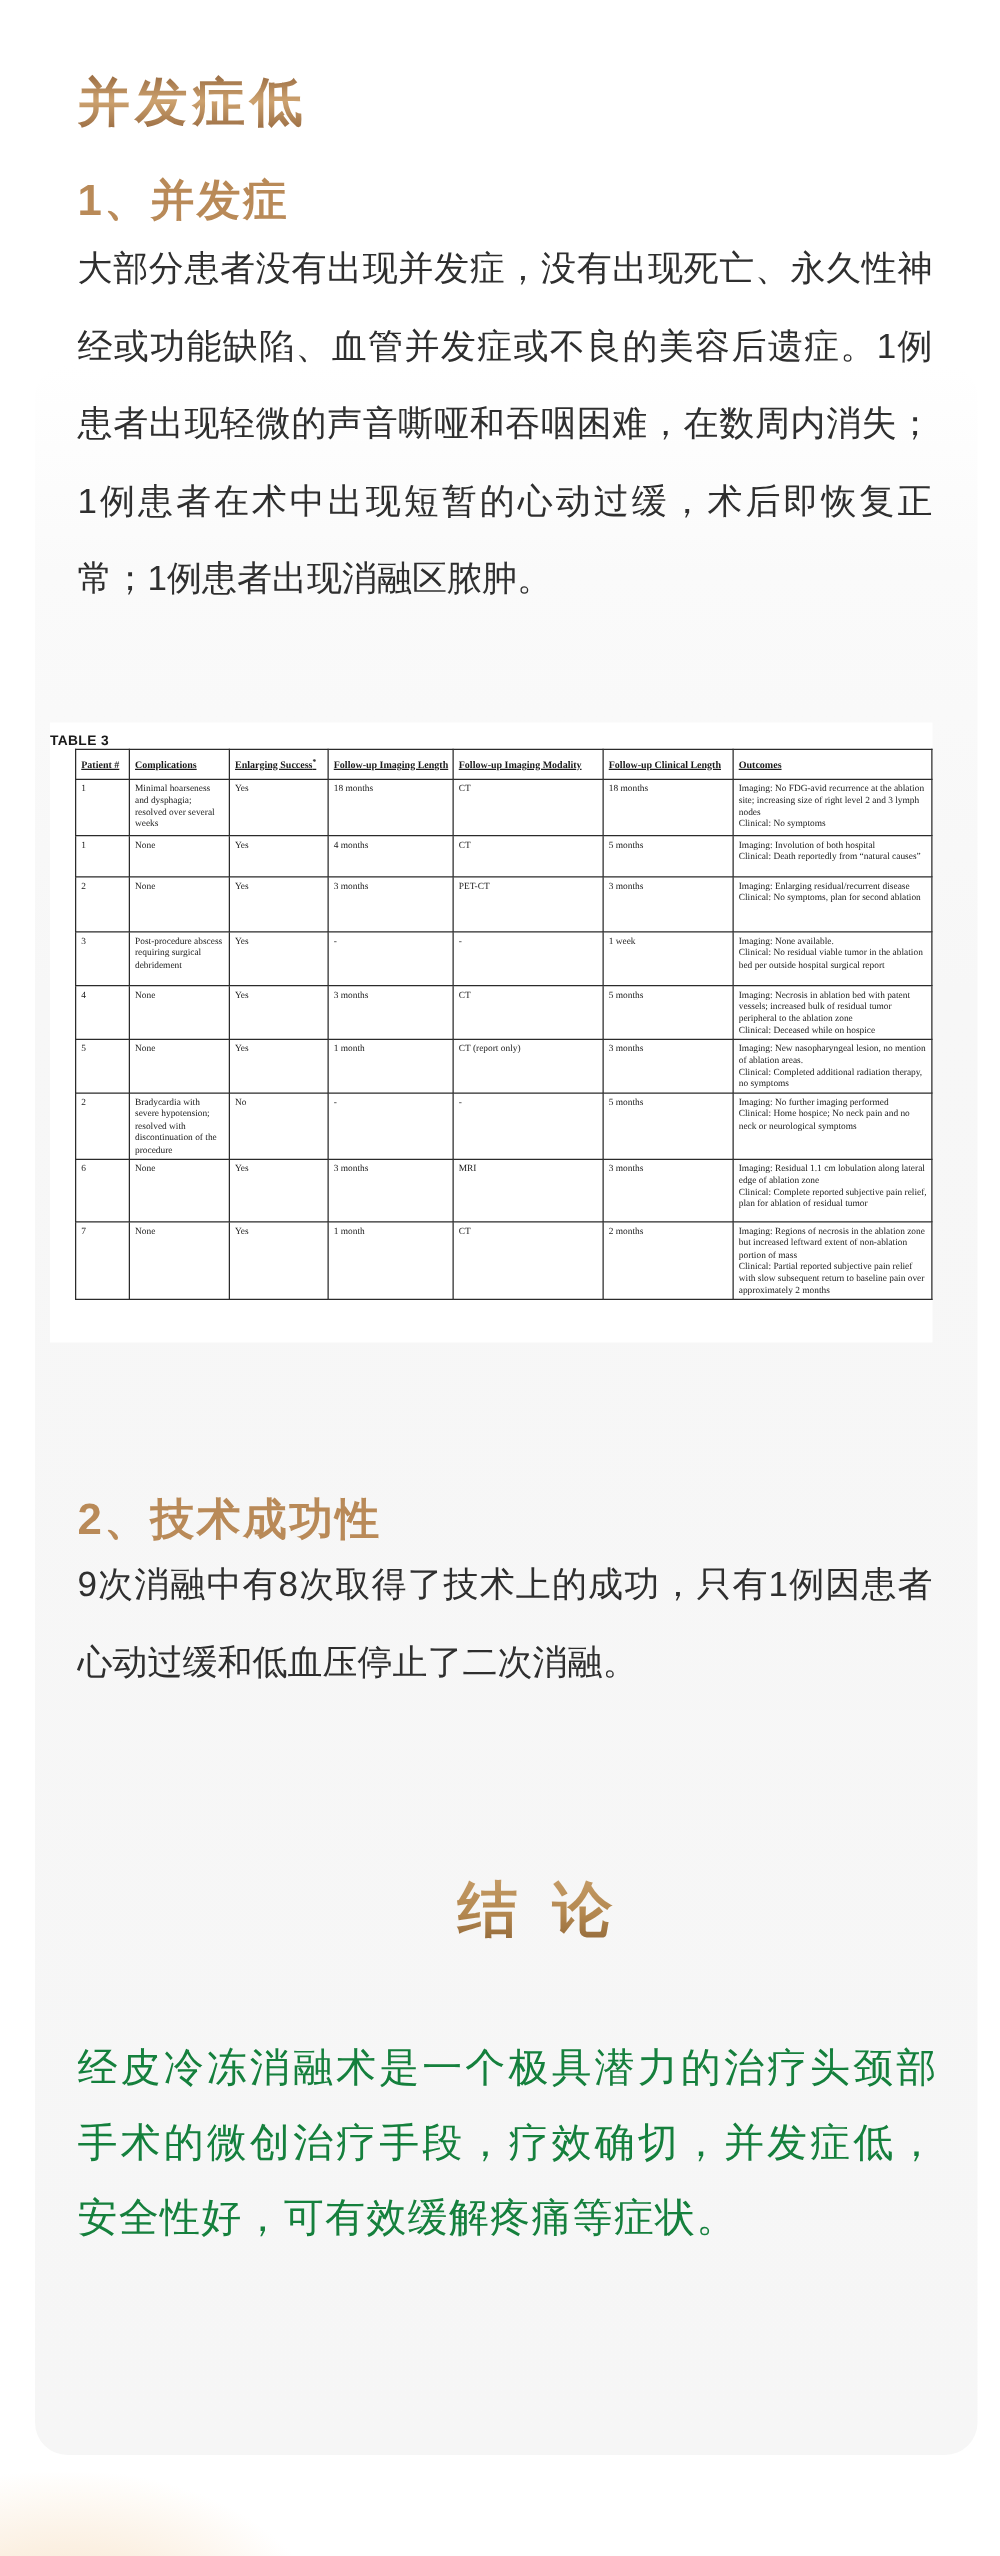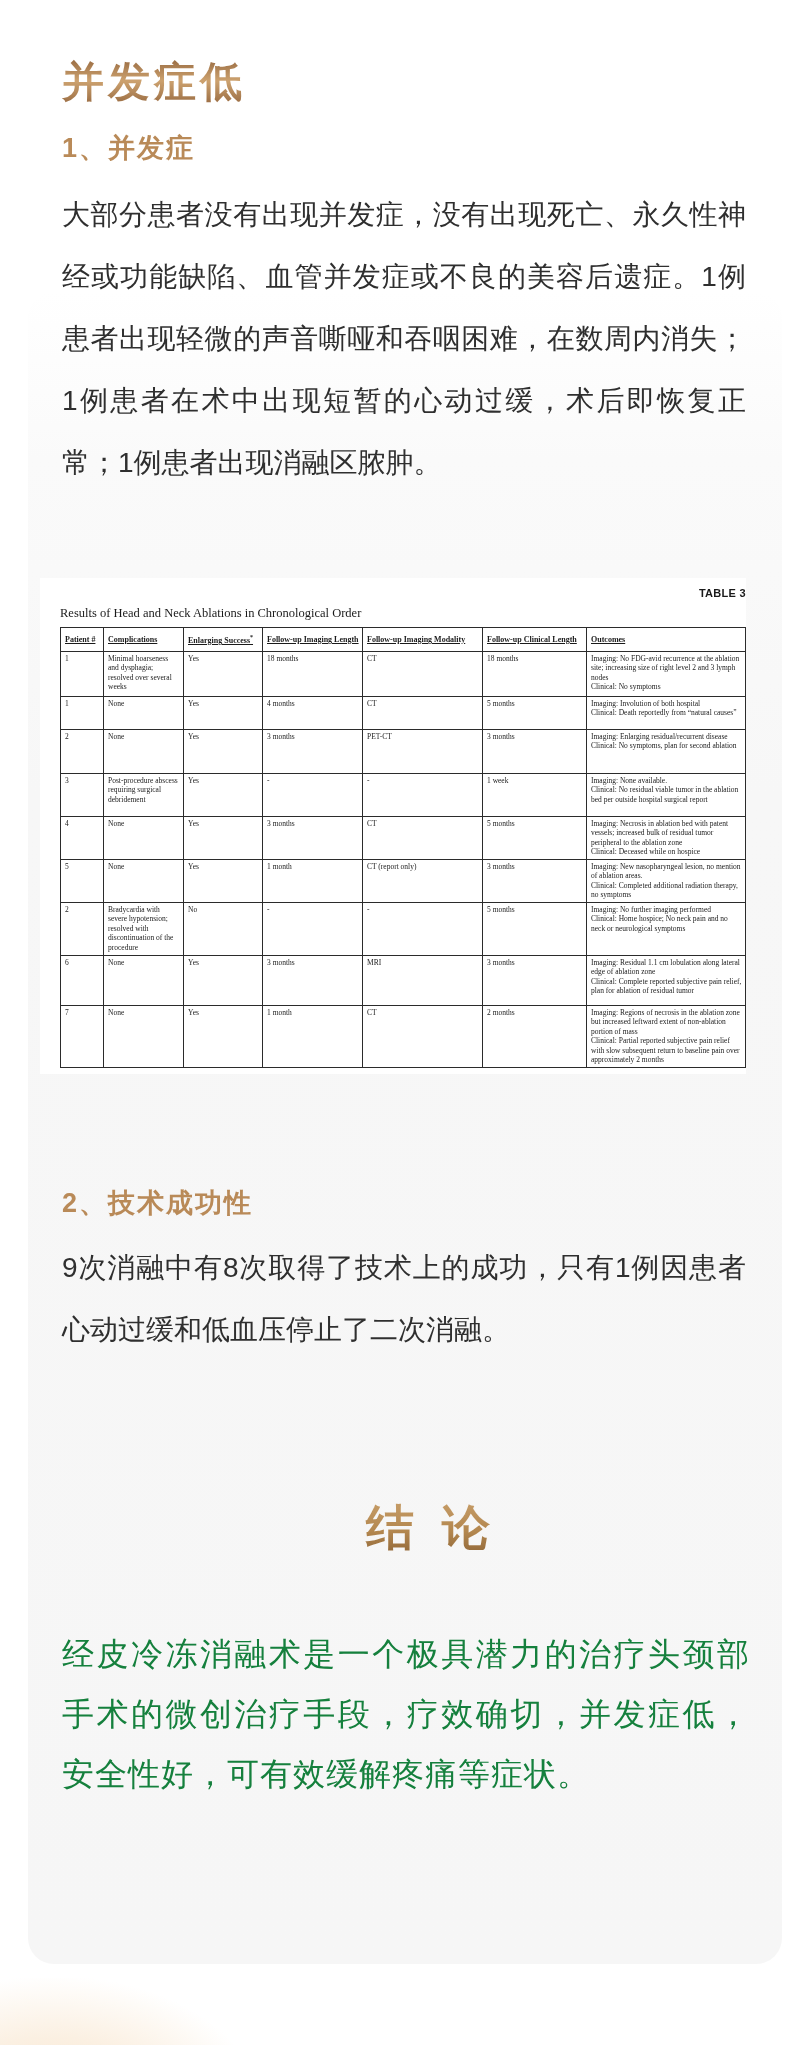--- a/index.html
+++ b/index.html
@@ -21,21 +21,21 @@
     pointer-events:none;
   }
   .main-title{
     position:absolute;left:62px;top:26px;
     font-family:"Liberation Serif","DejaVu Serif",serif;
     font-size:42px;font-weight:bold;letter-spacing:4px;
     background:linear-gradient(180deg,#8d5f38 0%,#cda26f 48%,#8d5f38 100%);
     -webkit-background-clip:text;background-clip:text;color:transparent;
   }
   .sec-heading{
-    font-size:27px;font-weight:bold;color:#b98a58;letter-spacing:2px;
+    font-size:35px;font-weight:bold;color:#b98a58;letter-spacing:2px;
   }
   .sec1-heading{position:absolute;left:62px;top:108px;}
   .sec2-heading{position:absolute;left:62px;top:1163px;}
   .body-para{
     position:absolute;left:62px;width:684px;
     font-size:28px;line-height:62px;color:#2f2f2f;
     text-align:justify;text-justify:inter-ideograph;
   }
   .para1{top:156px;}
   .para2{top:1209px;}
@@ -51,21 +51,21 @@
     font-size:32px;line-height:60px;color:#15803d;
     text-align:justify;text-justify:inter-ideograph;letter-spacing:1px;
   }
   
   .table-figure{
     position:absolute;left:40px;top:578px;width:706px;height:496px;
     background:#ffffff;
     font-family:"Liberation Serif","DejaVu Serif",serif;color:#1a1a1a;
   }
   .table-label{
-    text-align:right;font-family:"Liberation Sans",sans-serif;
+    text-align:left;font-family:"Liberation Sans",sans-serif;
     font-weight:bold;font-size:11px;padding-top:9px;letter-spacing:.3px;
   }
   .table-caption{
     font-size:12.5px;margin:7px 0 6px 20px;
   }
   table.data{
     border-collapse:collapse;margin-left:20px;width:685px;table-layout:fixed;
   }
   table.data th,table.data td{
     border:1.5px solid #2b2b2b;vertical-align:top;
@@ -97,21 +97,20 @@
 <div class="bg-card"></div>
 <div class="footer-blob"></div>
 
 <h1 class="main-title">并发症低</h1>
 
 <h2 class="sec-heading sec1-heading">1、并发症</h2>
 <p class="body-para para1">大部分患者没有出现并发症，没有出现死亡、永久性神经或功能缺陷、血管并发症或不良的美容后遗症。1例患者出现轻微的声音嘶哑和吞咽困难，在数周内消失；1例患者在术中出现短暂的心动过缓，术后即恢复正常；1例患者出现消融区脓肿。</p>
 
 <div class="table-figure">
   <div class="table-label">TABLE 3</div>
-  <div class="table-caption">Results of Head and Neck Ablations in Chronological Order</div>
   <table class="data">
     <colgroup>
       <col class="c0">
         <col class="c1">
         <col class="c2">
         <col class="c3">
         <col class="c4">
         <col class="c5">
         <col class="c6">
     </colgroup>

